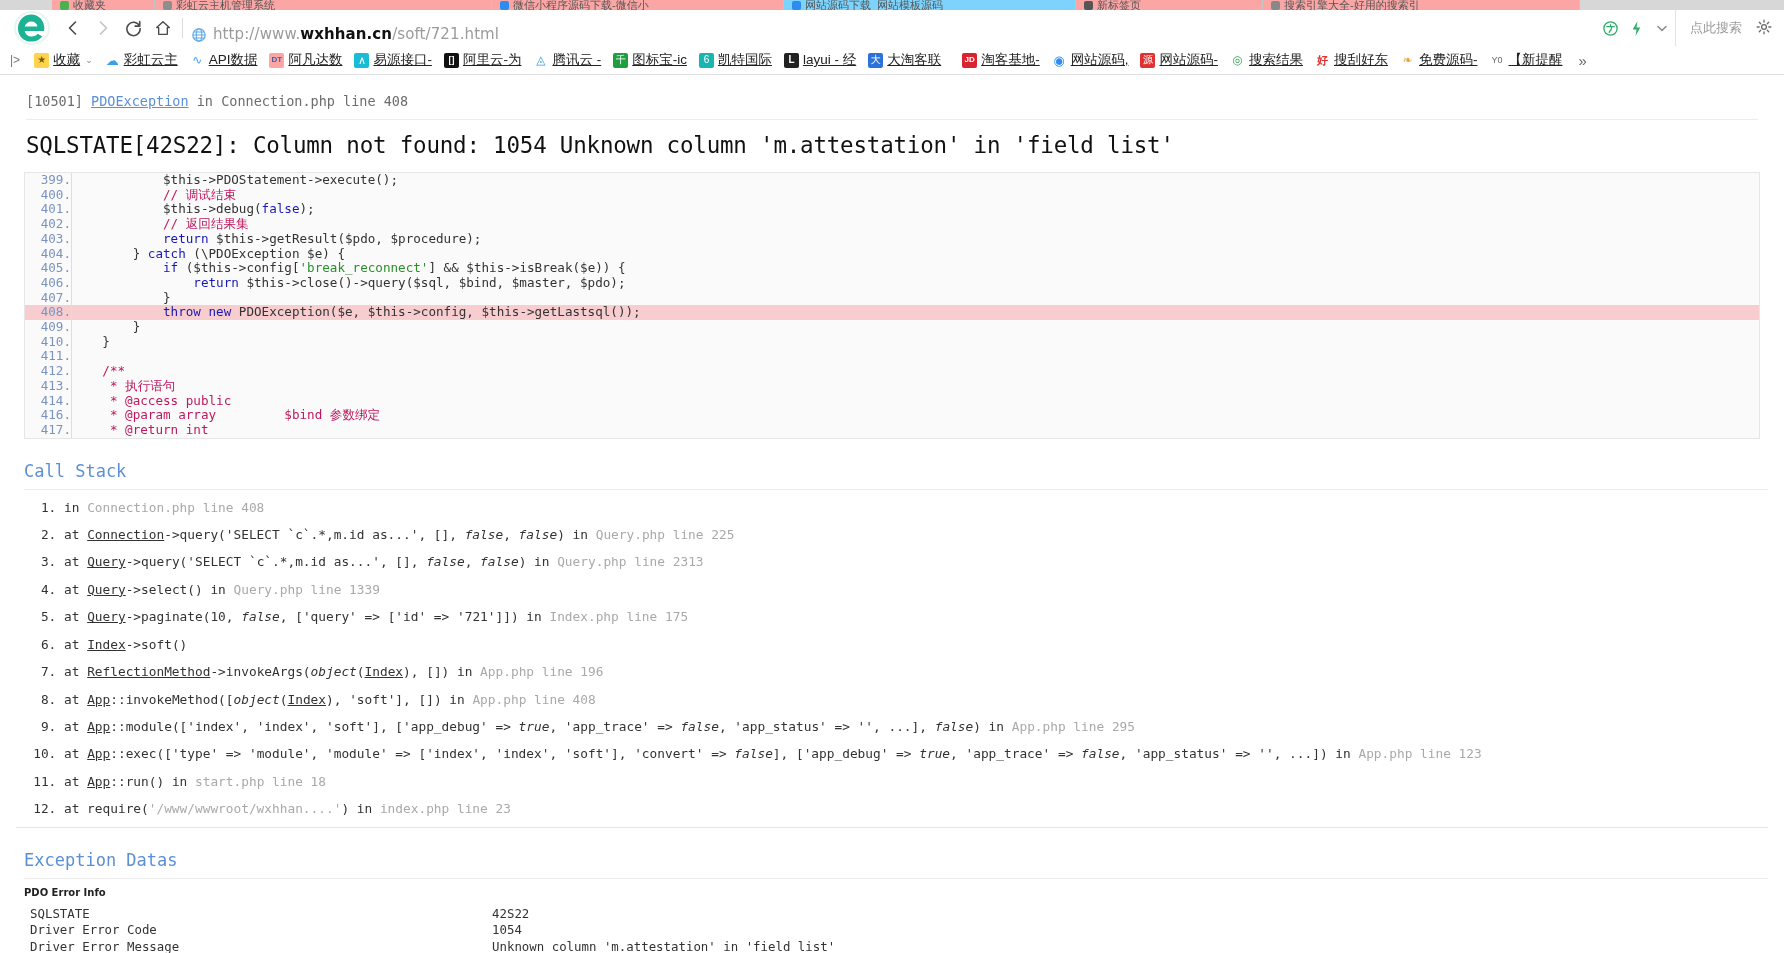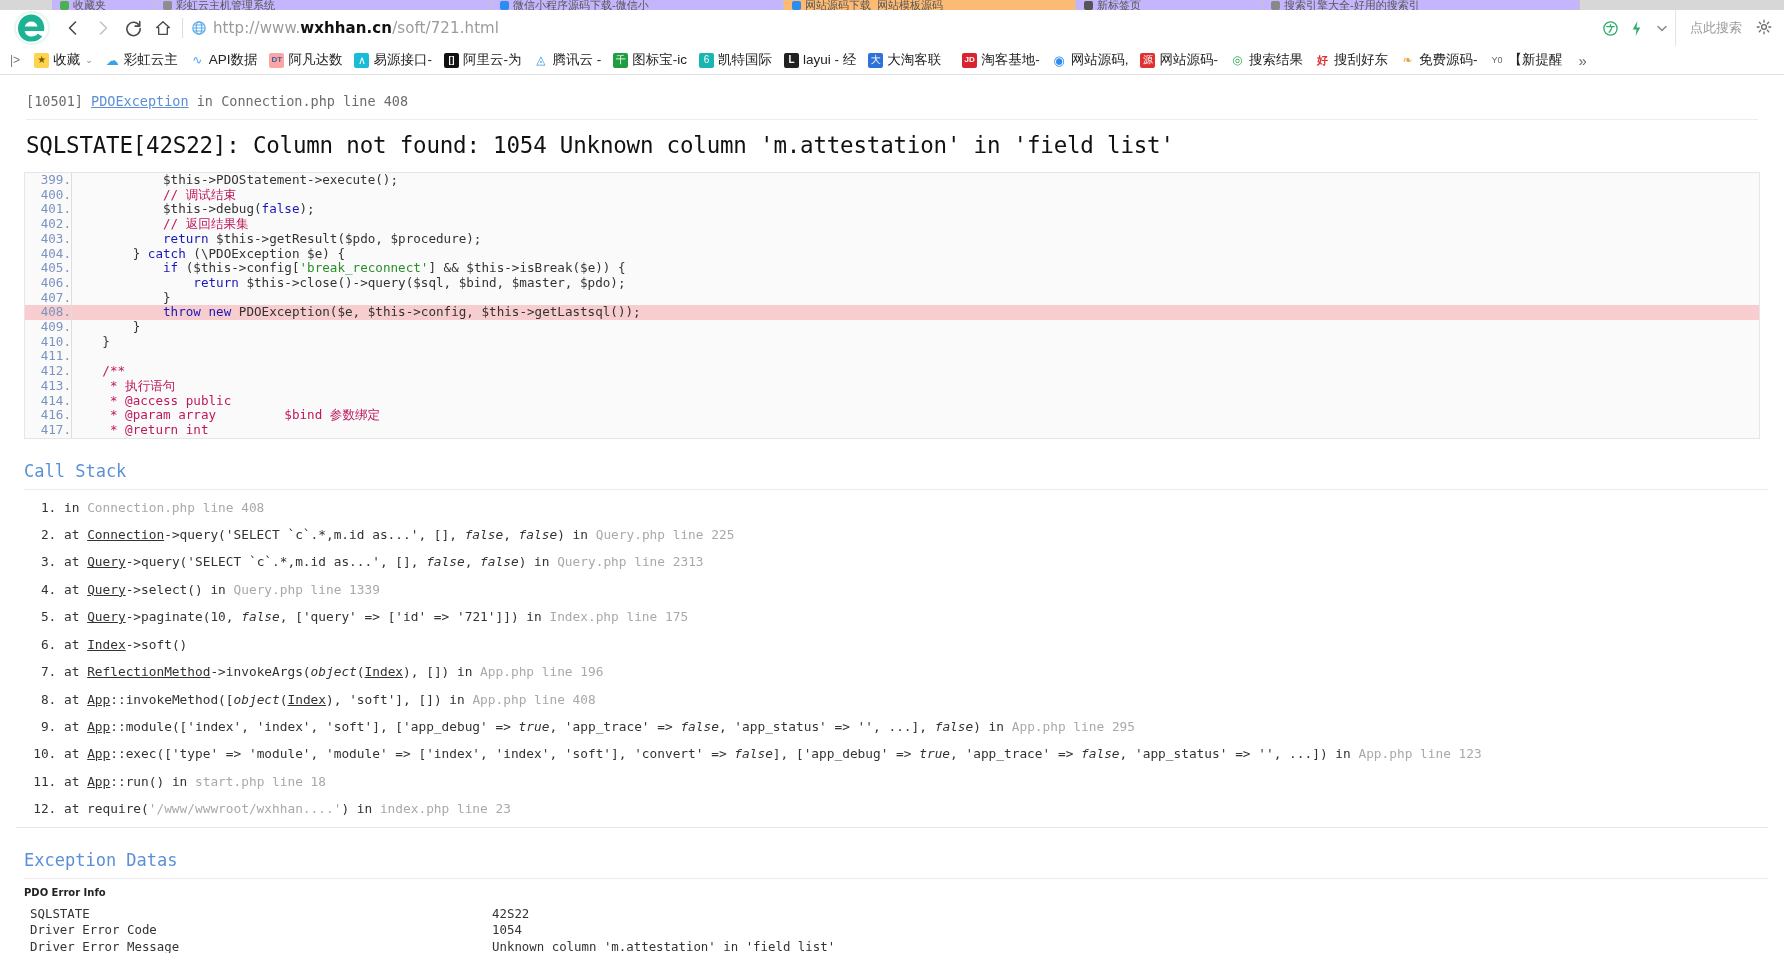--- a/index.html
+++ b/index.html
@@ -7,48 +7,48 @@
     width:1784px;height:953px;overflow:hidden;
     background:#ffffff;
     font-family:"Liberation Sans", sans-serif;
     font-size:13px;color:#333;
   }
 
   
   #browser{width:1784px;background:#ffffff;}
 
   .tabstrip{height:10px;background:#d7d7d7;display:flex;align-items:flex-end;overflow:hidden;position:relative;}
-  .tabstrip .tab{height:10px;background:#c4b5fd;border-right:1px solid #c4c4c4;display:flex;align-items:center;
+  .tabstrip .tab{height:10px;background:#fca5a5;border-right:1px solid #c4c4c4;display:flex;align-items:center;
     font-size:11px;color:#555;padding:0 8px;white-space:nowrap;overflow:hidden;}
-  .tabstrip .tab.active{background:#fdba74;}
+  .tabstrip .tab.active{background:#7dd3fc;}
   .tabstrip .tab .tfav{width:9px;height:9px;border-radius:2px;margin-right:4px;flex:0 0 auto;}
   .tabstrip .tab .tlabel{overflow:hidden;text-overflow:clip;display:block;line-height:10px;}
 
   .navbar{height:36px;background:#ffffff;display:flex;align-items:center;padding:0 6px;position:relative;}
   .logo{width:52px;height:36px;display:flex;align-items:center;justify-content:center;flex:0 0 auto;}
   .navbtn{width:30px;height:30px;display:flex;align-items:center;justify-content:center;flex:0 0 auto;color:#5a5a5a;}
   .navbtn svg{display:block;}
   .navbtn.disabled{color:#c0c0c0;}
   .urlsep{width:1px;height:20px;background:#dcdcdc;margin:0 8px 0 4px;flex:0 0 auto;}
-  .urlwrap{flex:1 1 auto;display:flex;align-items:center;height:30px;min-width:0;}
+  .urlwrap{flex:1 1 auto;display:flex;align-items:flex-end;height:30px;min-width:0;}
   .url-ico{width:16px;height:16px;margin-right:6px;flex:0 0 auto;}
   .urltext{font-family:"DejaVu Sans", sans-serif;font-size:15px;color:#9b9b9b;white-space:nowrap;letter-spacing:.1px;}
   .urltext b{color:#111;font-weight:700;}
   .nav-right{display:flex;align-items:center;flex:0 0 auto;height:30px;}
   .nav-right .ricon{width:26px;height:30px;display:flex;align-items:center;justify-content:center;}
   .searchbox{height:36px;background:#ffffff;border-left:1px solid #e3e3e3;display:flex;align-items:center;
     padding:0 14px;font-size:13px;color:#9a9a9a;flex:0 0 auto;}
   .nav-far{display:flex;align-items:center;flex:0 0 auto;padding-right:6px;}
 
   .bookmarks{height:28px;background:#ffffff;display:flex;align-items:center;padding:0 4px;
     border-bottom:1px solid #e0e0e0;overflow:hidden;white-space:nowrap;}
   .bm{display:flex;align-items:center;height:24px;padding:0 6px;flex:0 0 auto;font-size:13.5px;color:#222;}
   .bm .bico{width:15px;height:15px;margin-right:4px;display:flex;align-items:center;justify-content:center;
     font-size:10px;color:#fff;border-radius:2px;overflow:hidden;flex:0 0 auto;line-height:1;}
-  .bm .blabel{white-space:nowrap;}
+  .bm .blabel{white-space:nowrap;text-decoration:underline;}
   .bm .caret{margin-left:5px;color:#888;font-size:9px;}
   .bm-overflow{padding:0 10px;color:#666;font-size:15px;flex:0 0 auto;}
   .bm-first{padding:0 8px 0 6px;color:#777;font-size:12px;flex:0 0 auto;}
 
   
   #page{padding:0 16px;background:#fff;font-family:"DejaVu Sans Mono", monospace;}
   .exc-head{padding:14px 10px 0 10px;}
   .exc-line{font-family:"DejaVu Sans Mono", monospace;font-size:13.5px;color:#9a9a9a;padding:4px 0 10px 0;
     border-bottom:1px solid #ececec;}
   .exc-line .code{color:#6d6d6d;}

